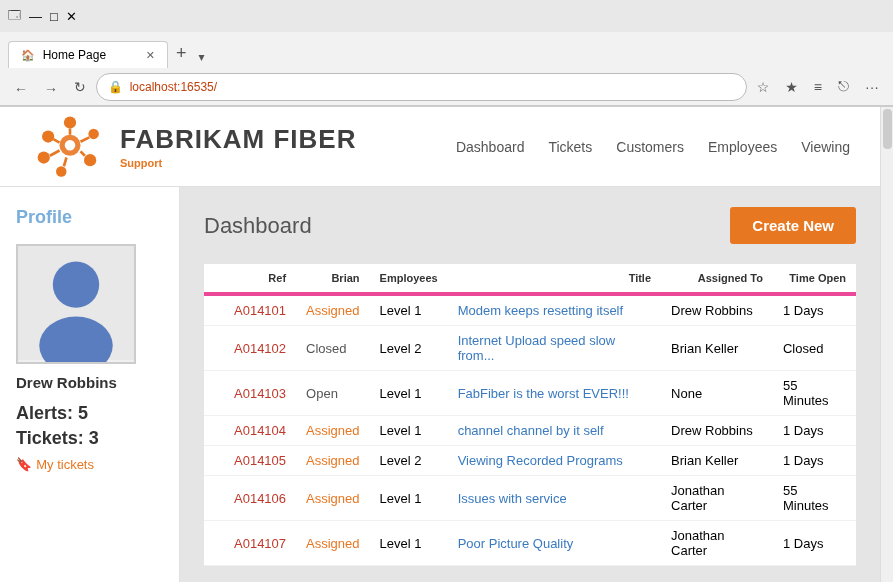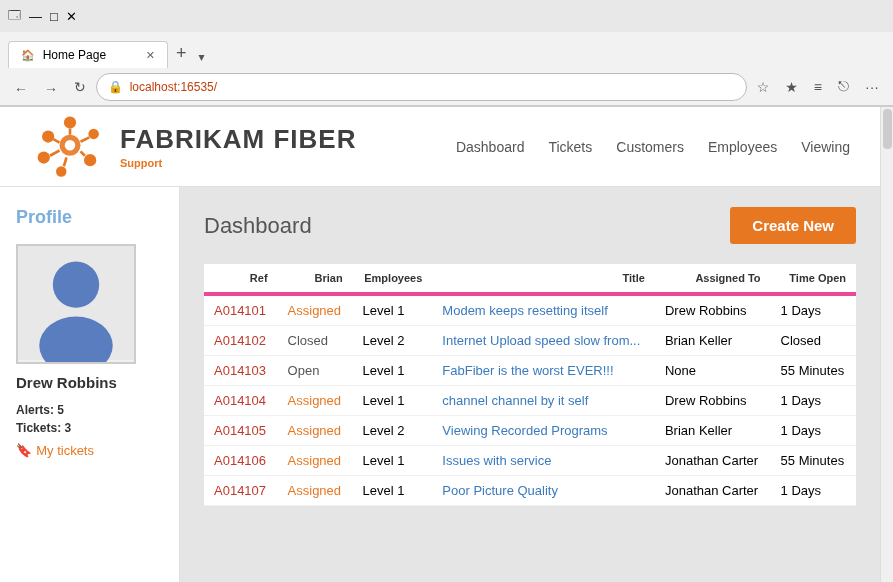--- a/index.html
+++ b/index.html
@@ -34,36 +34,36 @@
     .nav-links { display: flex; gap: 24px; }
     .nav-link { color: #555; text-decoration: none; font-size: 14px; cursor: pointer; }
 
     
     .main-content { display: flex; background: #e5e5e5; min-height: calc(100% - 80px); }
     .sidebar { width: 180px; background: #fff; padding: 20px 16px; border-right: 1px solid #e0e0e0; }
     .sidebar-profile-label { color: #7aaedb; font-size: 18px; font-weight: bold; margin-bottom: 16px; display: block; }
     .avatar-container { width: 120px; height: 120px; border: 2px solid #ccc; background: #f0f0f0; display: flex; align-items: flex-end; justify-content: center; overflow: hidden; margin-bottom: 10px; }
     .avatar-svg { width: 120px; height: 120px; }
     .user-name { font-size: 15px; color: #333; font-weight: bold; margin-bottom: 12px; }
-    .sidebar-info { font-size: 12px; color: #555; }
+    .sidebar-info { font-size: 18px; color: #555; }
     .sidebar-info div { margin-bottom: 4px; }
     .sidebar-info span { font-weight: bold; color: #333; }
     .my-tickets-link { color: #e87722; text-decoration: none; font-size: 13px; display: flex; align-items: center; gap: 4px; margin-top: 8px; }
 
     
     .dashboard-area { flex: 1; padding: 20px 24px; }
     .dashboard-header { display: flex; align-items: center; justify-content: space-between; margin-bottom: 20px; }
     .dashboard-title { font-size: 22px; color: #555; font-weight: normal; }
     .create-new-btn { background: #e87722; color: #fff; border: none; padding: 10px 22px; font-size: 15px; font-weight: bold; border-radius: 3px; cursor: pointer; }
 
     
     .ticket-table { width: 100%; border-collapse: collapse; background: #fff; }
     .ticket-table th { text-align: right; padding: 8px 10px; color: #333; font-weight: bold; font-size: 11px; border-bottom: 4px solid #ec4899; background: #fff; }
     .ticket-table td { padding: 7px 10px; font-size: 13px; border-bottom: 1px solid #f0f0f0; }
-    .ref-link { color: #c0392b; text-decoration: none; }
+    .ref-link { color: #c0392b; text-decoration: none; margin-left: 20px; }
     .status-assigned { color: #e87722; }
     .status-closed { color: #555; }
     .status-open { color: #555; }
     .title-link { color: #3a7abf; text-decoration: none; }
   </style>
 </head>
 <body>
 
 <div class="browser-chrome">
 

